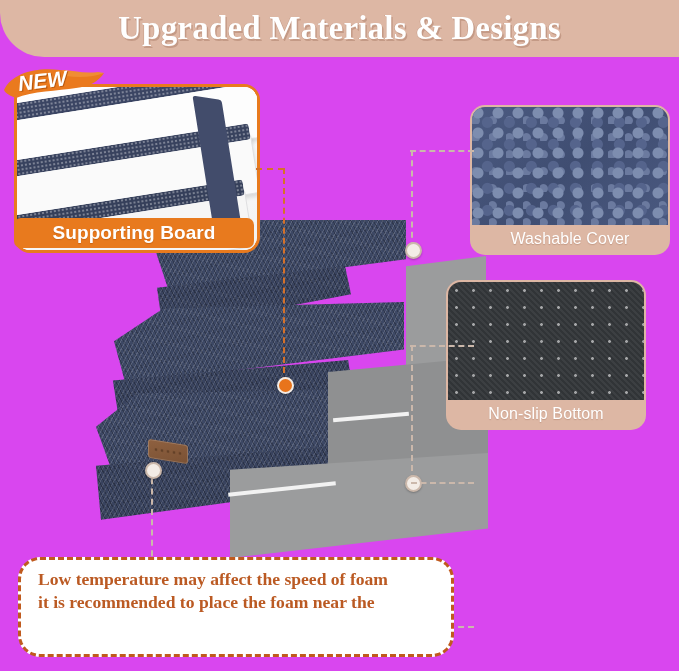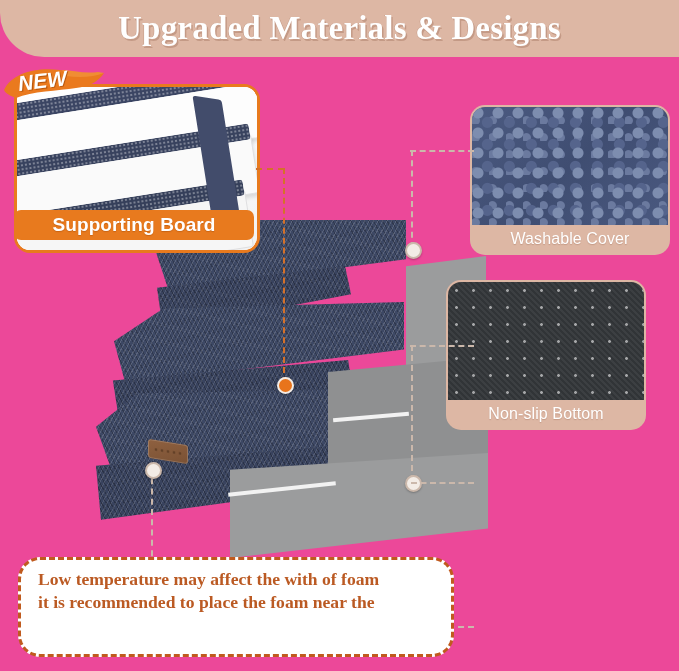--- a/index.html
+++ b/index.html
@@ -1,18 +1,18 @@
 <!DOCTYPE html>
 <html><head>
 <meta charset="utf-8">
 <style>
   html,body{margin:0;padding:0;background:#ffffff;}
   body{width:679px;height:671px;position:relative;overflow:hidden;
        font-family:"Liberation Sans",sans-serif;}
-  .root{position:absolute;left:0;top:0;width:679px;height:671px;background:#ec4899;}
+  .root{position:absolute;left:0;top:0;width:679px;height:671px;background:#d946ef;}
 
   
   .header-banner{position:absolute;left:0;top:0;width:679px;height:57px;
     background:#ddb7a4;border-bottom-left-radius:44px;border-bottom-right-radius:0;}
   .header-title{position:absolute;left:0;top:0;width:679px;height:57px;
     display:flex;align-items:center;justify-content:center;
     font-family:"Liberation Serif",serif;font-weight:bold;font-size:33px;
     letter-spacing:.2px;color:#ffffff;
     text-shadow:1.5px 1.5px 0 #c49a86, -0.5px -0.5px 0 #c49a86;
     white-space:nowrap;}
@@ -36,21 +36,21 @@
     background:#3b4563;}
   .bd-navy2{left:-18px;top:56px;width:252px;height:16px;transform:rotate(-9deg);
     background:#38425e;}
   .bd-navy3{left:-24px;top:112px;width:252px;height:16px;transform:rotate(-9deg);
     background:#353f5a;}
   .dotted-tex{background-image:radial-gradient(rgba(255,255,255,.34) 0.8px,transparent 0.9px);
     background-size:4px 4px;}
   .bd-edge{left:186px;top:10px;width:28px;height:128px;background:#424c6b;
     transform:rotate(-9deg) skewY(18deg);}
 
-  .sb-label{position:absolute;left:14px;top:210px;width:240px;height:30px;
+  .sb-label{position:absolute;left:14px;top:218px;width:240px;height:30px;
     background:#e87a1e;border-radius:7px;display:flex;align-items:center;
     justify-content:center;color:#fff;font-size:19px;font-weight:bold;
     letter-spacing:.1px;text-shadow:0 1px 1px rgba(140,60,0,.35);}
 
   
   .new-badge{position:absolute;left:2px;top:64px;width:104px;height:40px;}
   .new-badge svg{display:block;}
   .new-text{position:absolute;left:18px;top:69px;font-size:21px;font-weight:bold;
     font-style:italic;color:#fff;letter-spacing:0px;
     text-shadow:1px 1px 0 #b9580f;transform:rotate(-7deg);}
@@ -227,17 +227,17 @@
   <div class="dash-h" style="left:150px;top:626px;width:324px;"></div>
   <div class="dash-v" style="left:151px;top:468px;height:160px;"></div>
   <div class="dot" style="left:145px;top:462px;"></div>
 
   <div class="dash-h" style="left:410px;top:345px;width:64px;"></div>
   <div class="dash-v" style="left:411px;top:345px;height:136px;"></div>
   <div class="dot" style="left:405px;top:475px;"></div>
   <div class="dash-h" style="left:411px;top:482px;width:63px;"></div>
 
   <div class="warn">
-    <p>Low temperature may affect the with of foam</p>
+    <p>Low temperature may affect the speed of foam</p>
     <p>it is recommended to place the foam near the</p>
   </div>
 
 </div>
 
 </body></html>

